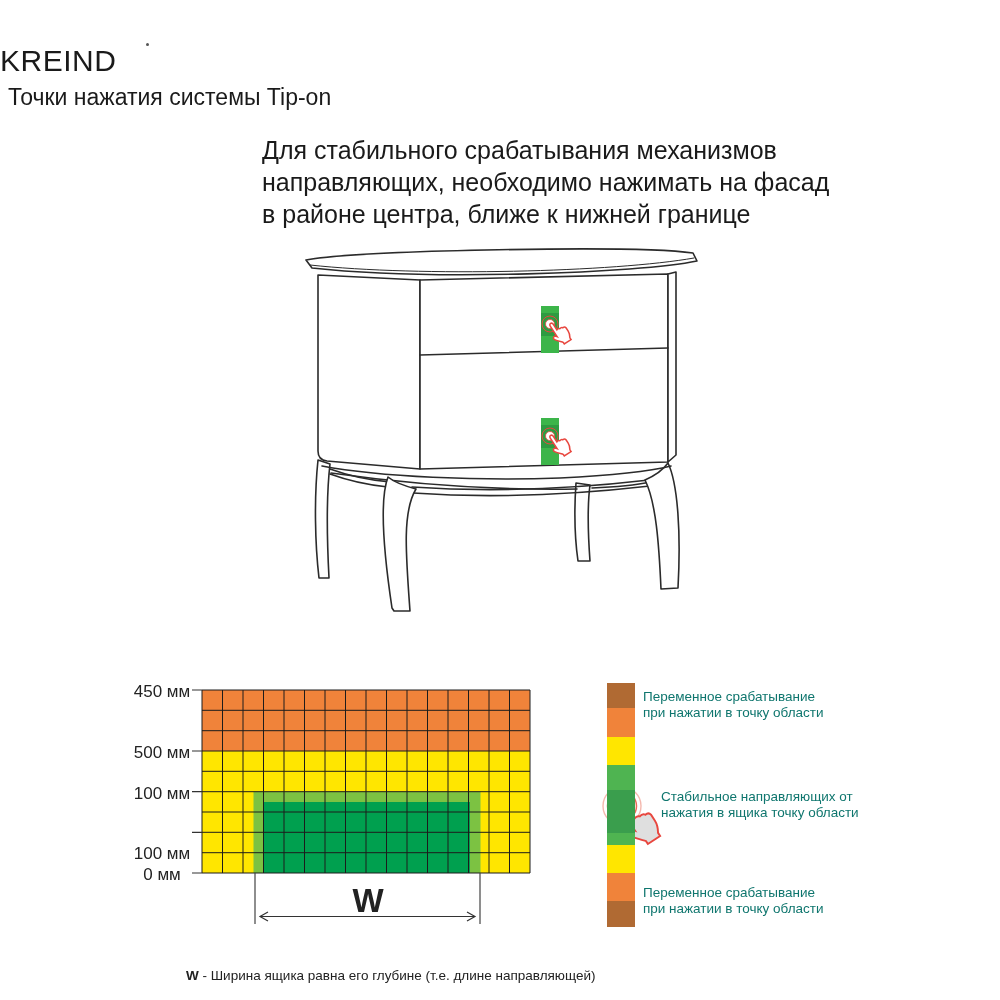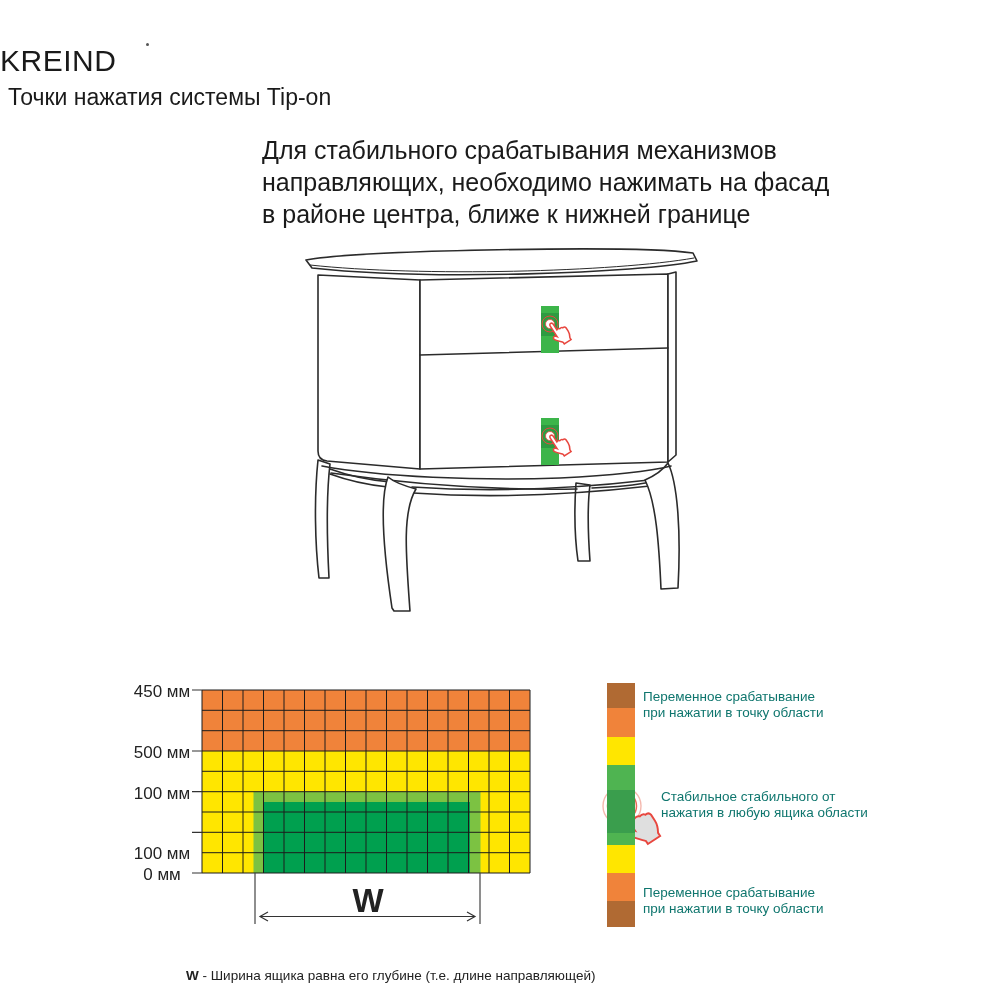--- a/index.html
+++ b/index.html
@@ -142,22 +142,22 @@
   <div class="seg seg7"></div>
   <div class="seg seg8"></div>
   <div class="seg seg9"></div>
 </div>
 
 <div class="abs legend-label" style="left:643px;top:689px">
   <div>Переменное срабатывание</div>
   <div>при нажатии в точку области</div>
 </div>
 <div class="abs legend-label" style="left:661px;top:789px">
-  <div>Стабильное стабильного от</div>
-  <div>нажатия в любую ящика области</div>
+  <div>Стабильное направляющих от</div>
+  <div>нажатия в ящика точку области</div>
 </div>
 <div class="abs legend-label" style="left:643px;top:885px">
   <div>Переменное срабатывание</div>
   <div>при нажатии в точку области</div>
 </div>
 
 <div class="abs footer">
   <b>W</b><span> - Ширина ящика равна его глубине (т.е. длине направляющей)</span>
 </div>
 

